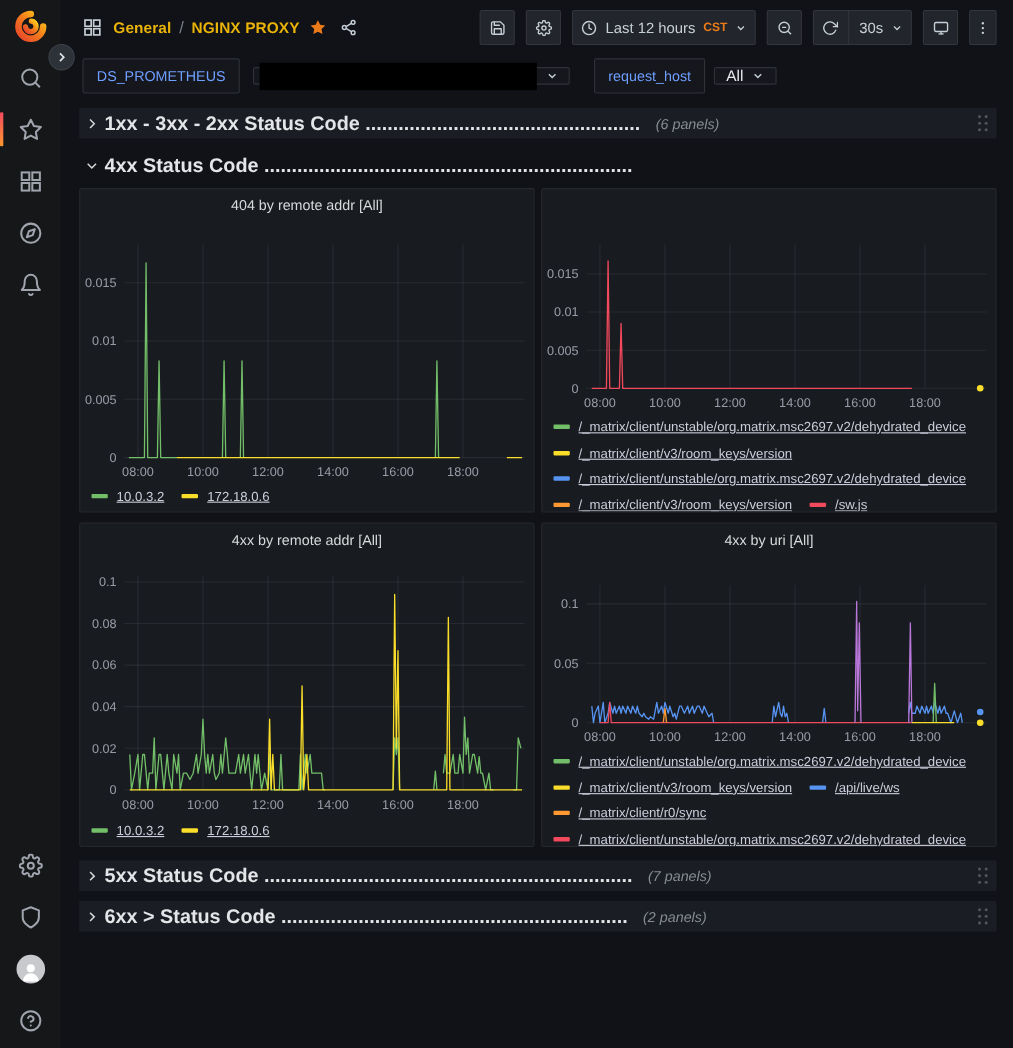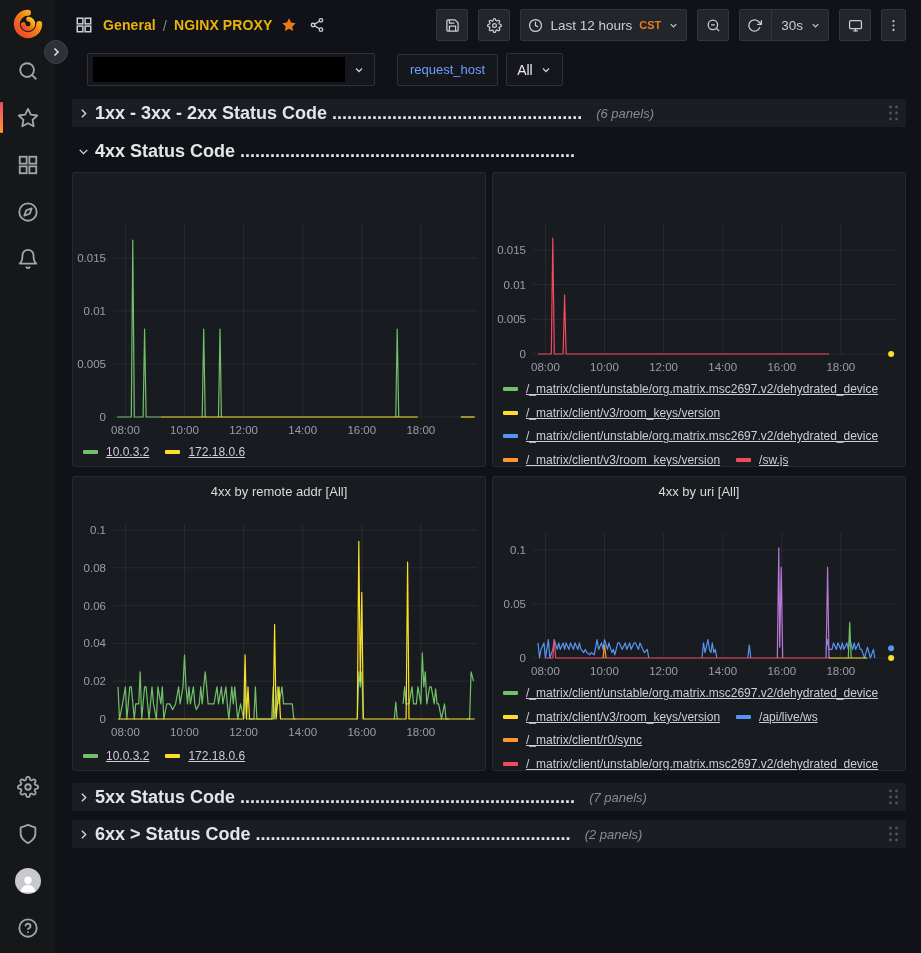--- a/index.html
+++ b/index.html
@@ -70,21 +70,21 @@
   .tb-group-divider { width: 1px; height: 30px; background: #32353c; margin: 0 2px; }
   .kebab-btn { padding: 0 4px; min-width: 25px; }
 
   .subbar { padding: 3px 15px 9px 20px; display: flex; align-items: center; }
   .var-box {
     height: 32px; display: flex; align-items: center; padding: 0 12px;
     border: 1px solid #2e3238; border-radius: 2px; background: #15171c;
   }
   .var-label { color: #6e9fff; font-size: 13px; font-weight: 500; cursor: pointer; }
   .var-value-box {
-    height: 33px; width: 288px; margin-left: 12px;
+    height: 16px; width: 288px; margin-left: 12px;
     border: 1px solid #2e3238; border-radius: 2px; background: #15171c;
     display: flex; align-items: center; justify-content: space-between; padding: 0 9px 0 5px;
     cursor: pointer;
   }
   .redacted { width: 252px; height: 25px; background: #000; }
   .var-chev { color: #c7d0d9; display: flex; }
   .var-chev svg { width: 12px; height: 12px; }
   .gap-lg { margin-left: 22px; }
   .all-box { margin-left: 8px; width: auto; padding: 0 10px; gap: 7px; color: #e8e9ec; font-size: 14px; }
 
@@ -340,20 +340,23 @@
                 <circle cx="12" cy="5" r="1.7"></circle>
                 <circle cx="12" cy="12" r="1.7"></circle>
                 <circle cx="12" cy="19" r="1.7"></circle>
               </svg>
           </span>
         </div>
       </div>
     </header>
 
     <div class="subbar">
+      <div class="var-box">
+        <span class="var-label">DS_PROMETHEUS</span>
+      </div>
       <div class="var-value-box">
         <span class="redacted"></span>
         <span class="var-chev">
           <svg viewBox="0 0 24 24" fill="none" stroke="currentColor" stroke-width="2.5">
               <polyline points="6 9 12 15 18 9"></polyline>
             </svg>
         </span>
       </div>
       <div class="var-box gap-lg">
         <span class="var-label">request_host</span>
@@ -394,20 +397,21 @@
         <span class="rh-chev">
           <svg viewBox="0 0 24 24" fill="none" stroke="currentColor" stroke-width="2.5">
               <polyline points="5 9 12 16 19 9"></polyline>
             </svg>
         </span>
         <span class="row-title">4xx Status Code ...................................................................</span>
       </div>
 
       <div class="panels">
         <div class="panel">
+          <div class="panel-title">404 by remote addr [All]</div>
         <svg class="chart-svg" width="412" height="270">
               <line x1="40" y1="244" x2="404" y2="244" stroke="rgba(204,204,220,0.09)" stroke-width="1"></line>
               <text x="33" y="248" text-anchor="end">0</text>
               <line x1="40" y1="190.9945355191257" x2="404" y2="190.9945355191257" stroke="rgba(204,204,220,0.09)" stroke-width="1"></line>
               <text x="33" y="194.9945355191257" text-anchor="end">0.005</text>
               <line x1="40" y1="137.98907103825135" x2="404" y2="137.98907103825135" stroke="rgba(204,204,220,0.09)" stroke-width="1"></line>
               <text x="33" y="141.98907103825135" text-anchor="end">0.01</text>
               <line x1="40" y1="84.98360655737707" x2="404" y2="84.98360655737707" stroke="rgba(204,204,220,0.09)" stroke-width="1"></line>
               <text x="33" y="88.98360655737707" text-anchor="end">0.015</text>
               <line x1="52.40909090909091" y1="50" x2="52.40909090909091" y2="244" stroke="rgba(204,204,220,0.09)" stroke-width="1"></line>

